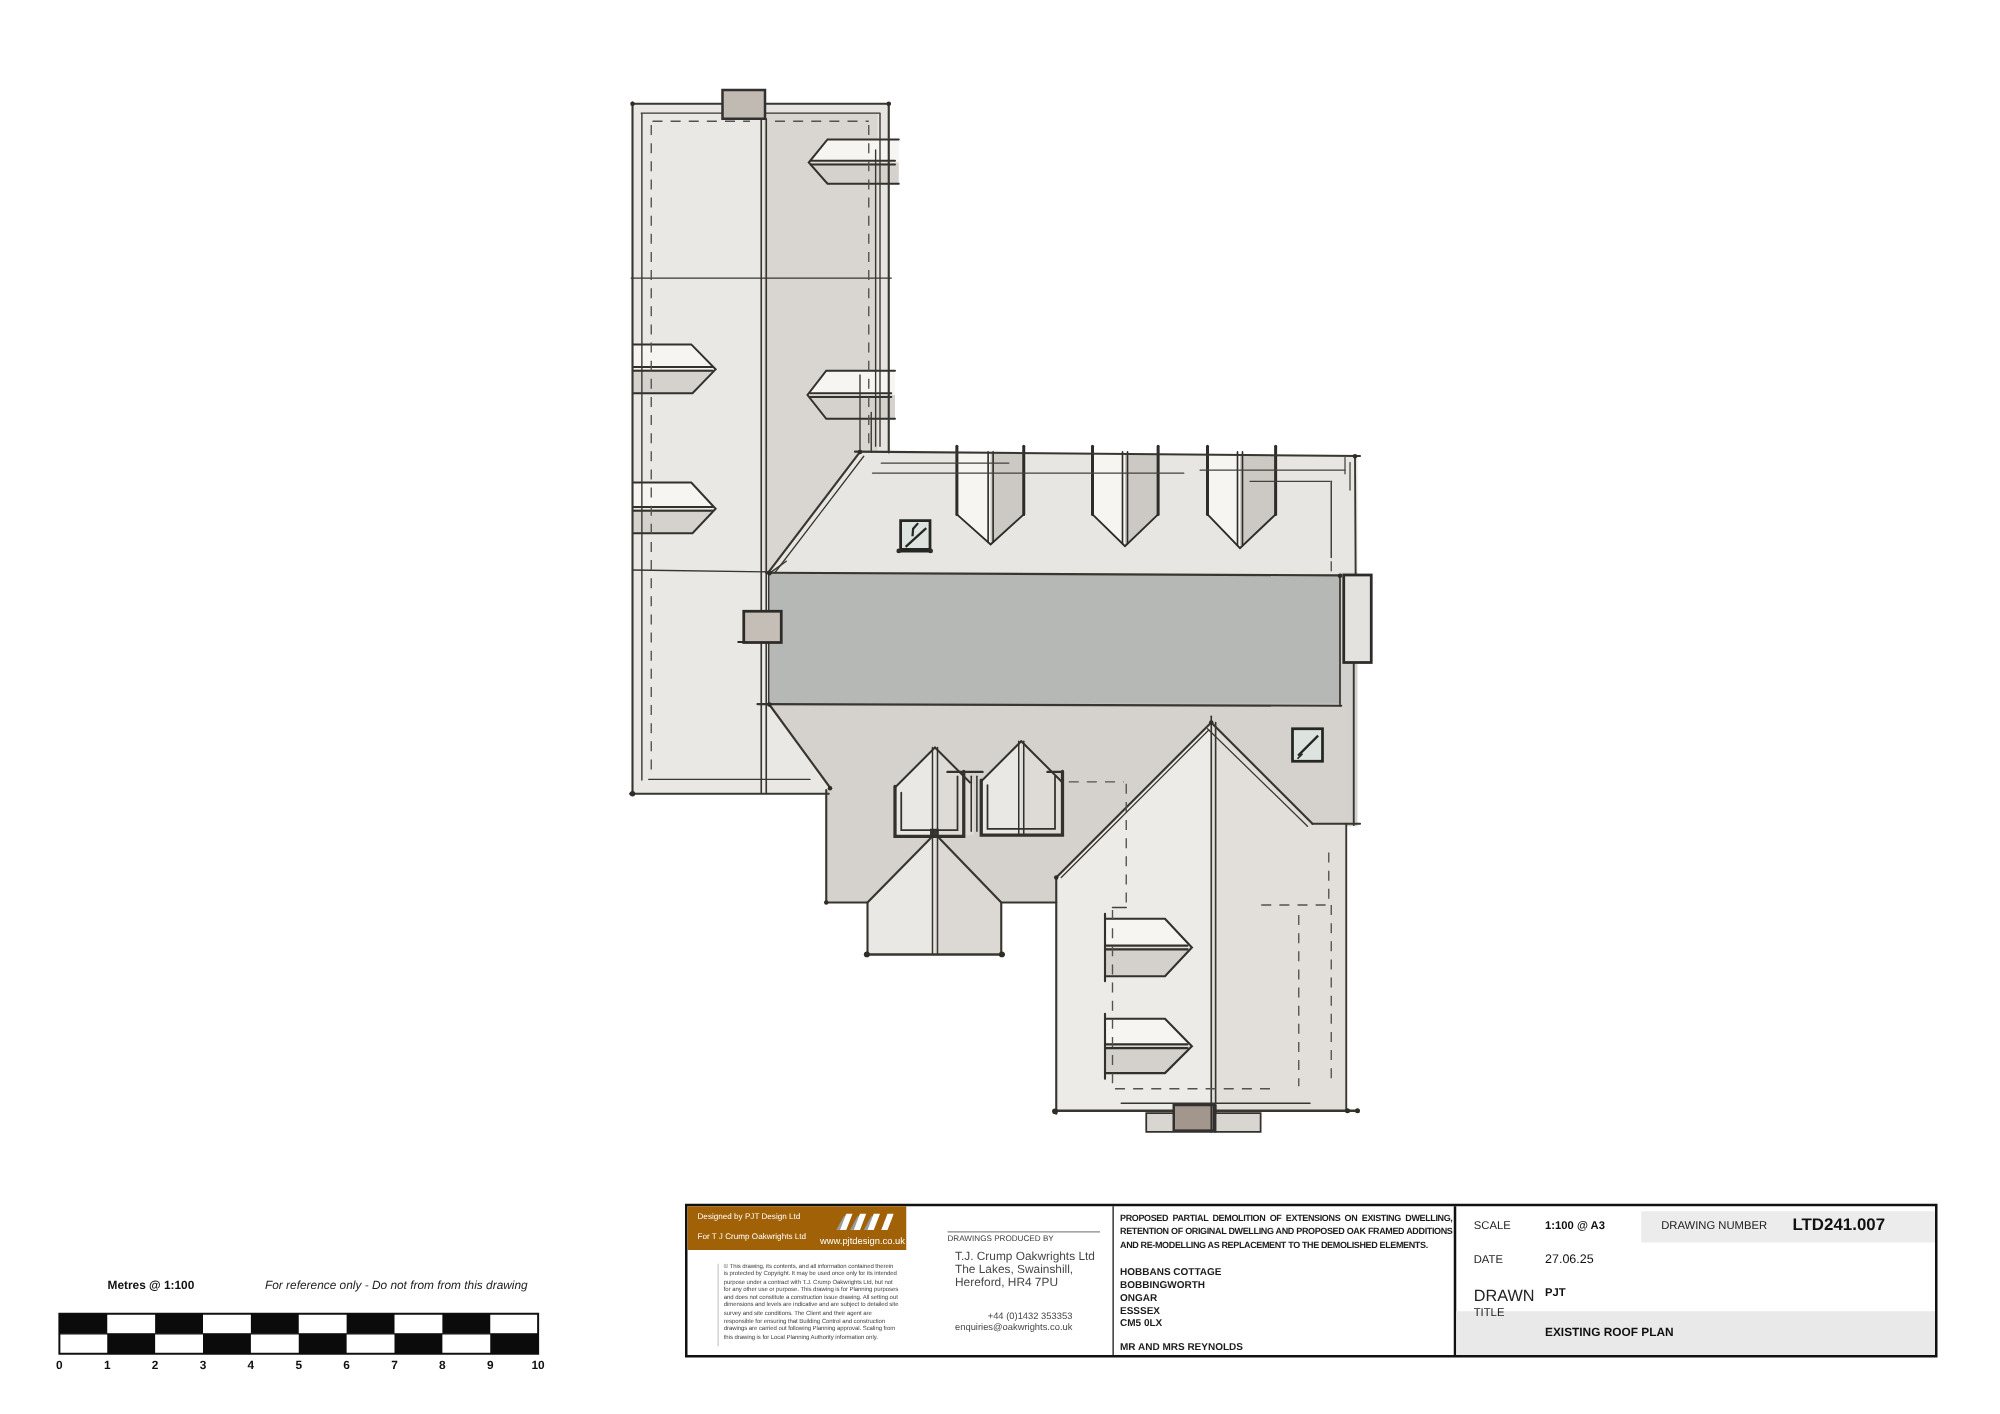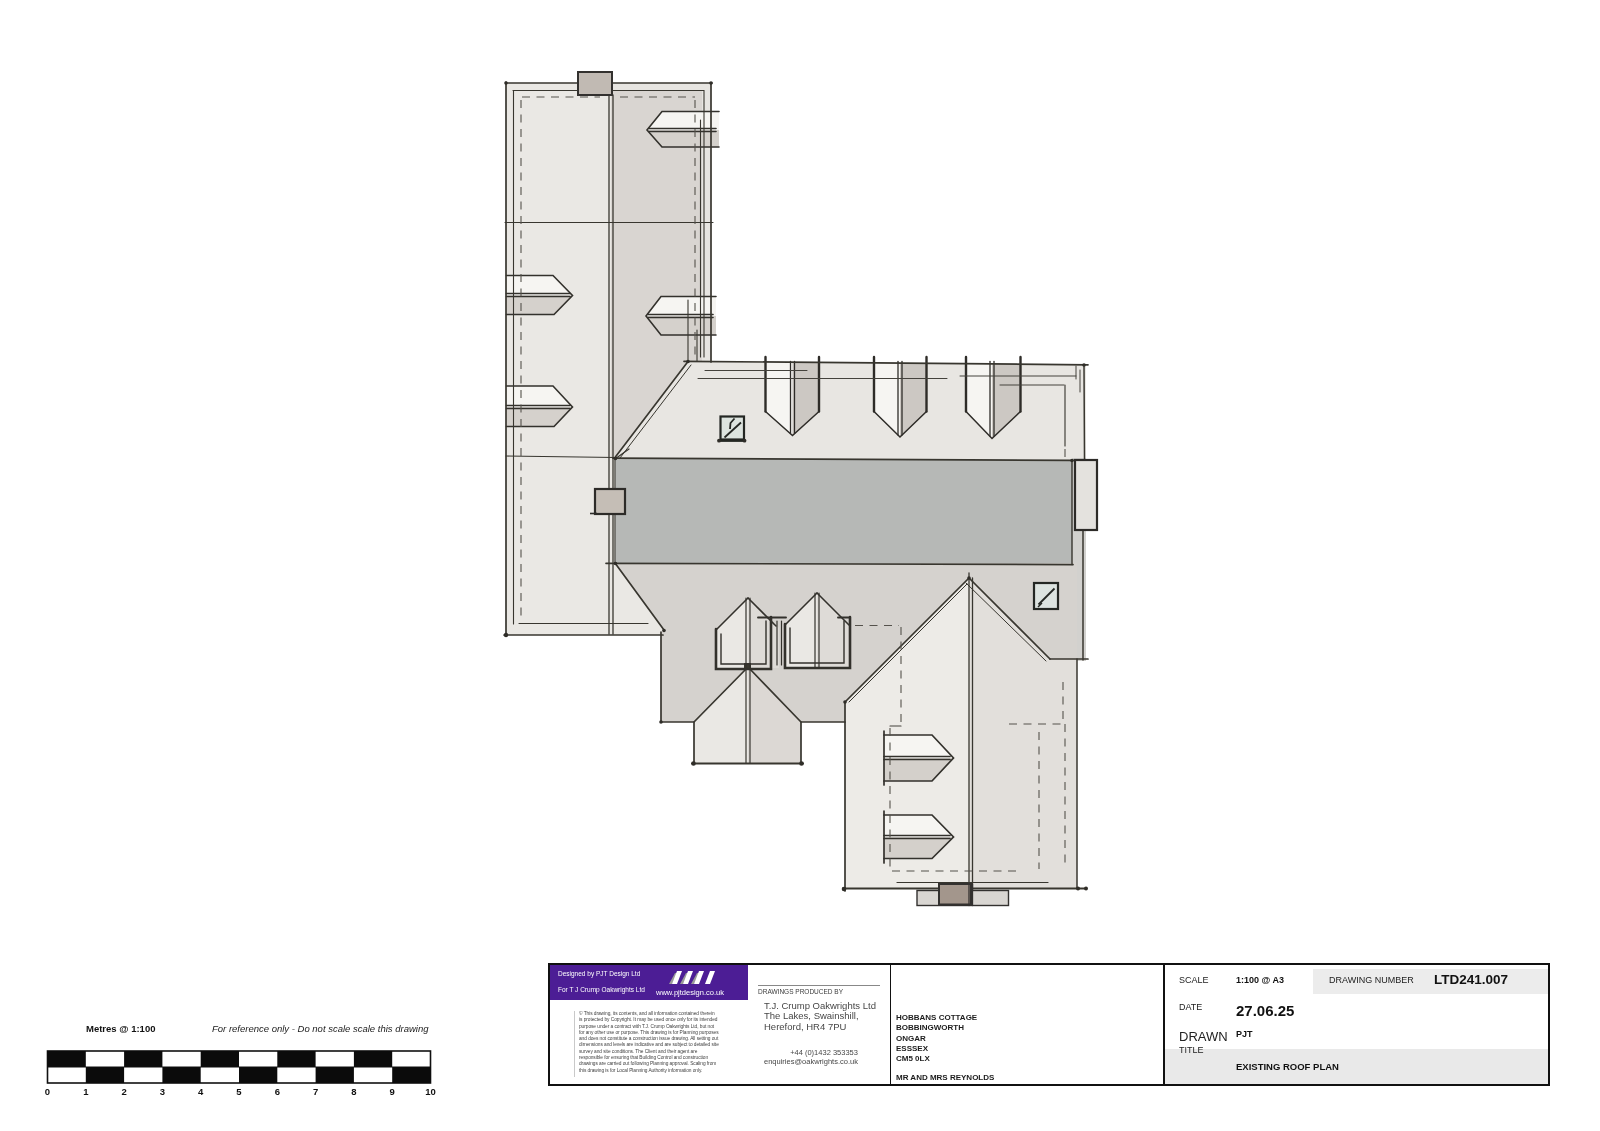--- a/index.html
+++ b/index.html
@@ -266,21 +266,21 @@
     <circle cx="719" cy="440.7" r="1.9"></circle>
     <circle cx="744.5" cy="440.7" r="1.9"></circle>
     <circle cx="969" cy="578" r="1.8"></circle>
     <circle cx="661" cy="722" r="1.8"></circle>
     <circle cx="664" cy="630.5" r="1.8"></circle>
   </g>
 </svg>
 
 <div class="abs" id="tblock" style="left:548px;top:963px;width:998px;height:119px;border:2px solid #111;background:#fff;">
 
-  <div class="abs" style="left:0;top:0;width:198px;height:35px;background:#4c1d95;color:#fff;">
+  <div class="abs" style="left:0;top:0;width:175px;height:35px;background:#a16207;color:#fff;">
     <div class="abs" style="left:8px;top:5px;font-size:6.5px;">Designed by PJT Design Ltd</div>
     <div class="abs" style="left:8px;top:21px;font-size:6.5px;">For T J Crump Oakwrights Ltd</div>
     <svg class="abs" style="left:119px;top:5px;" width="46" height="15" viewBox="0 0 46 15">
       <g fill="#9a9a9a">
         <polygon points="0,14 6,3 9,3 3,14"></polygon>
         <polygon points="11,14 17,3 20,3 14,14"></polygon>
         <polygon points="22,14 28,3 31,3 25,14"></polygon>
       </g>
       <g fill="#ffffff">
         <polygon points="3,14 8,1 13,1 8,14"></polygon>
@@ -311,41 +311,44 @@
   <div class="abs" style="left:214px;top:36px;font-size:9.5px;line-height:10.3px;color:#474747;">
     T.J. Crump Oakwrights Ltd<br>The Lakes, Swainshill,<br>Hereford, HR4 7PU
   </div>
   <div class="abs" style="left:214px;top:84px;font-size:7.5px;line-height:8.5px;color:#474747;text-align:right;">
     +44 (0)1432 353353<br>enquiries@oakwrights.co.uk
   </div>
 
   <div class="abs" style="left:340px;top:0;width:1px;height:119px;background:#111;"></div>
   <div class="abs" style="left:613px;top:0;width:2px;height:119px;background:#111;"></div>
 
+  <div class="abs" style="left:346px;top:5px;width:266px;font-size:7.2px;letter-spacing:-0.28px;line-height:10.4px;font-weight:bold;color:#1c1c1c;text-align:justify;">
+    PROPOSED PARTIAL DEMOLITION OF EXTENSIONS ON EXISTING DWELLING, RETENTION OF ORIGINAL DWELLING AND PROPOSED OAK FRAMED ADDITIONS AND RE-MODELLING AS REPLACEMENT TO THE DEMOLISHED ELEMENTS.
+  </div>
   <div class="abs" style="left:346px;top:48px;font-size:8px;line-height:10.3px;font-weight:bold;color:#1c1c1c;">
     HOBBANS COTTAGE<br>BOBBINGWORTH<br>ONGAR<br>ESSSEX<br>CM5 0LX
   </div>
   <div class="abs" style="left:346px;top:108px;font-size:8px;font-weight:bold;color:#1c1c1c;">MR AND MRS REYNOLDS</div>
 
   <div class="abs" style="left:763px;top:4px;width:235px;height:25px;background:#ececec;"></div>
   <div class="abs" style="left:615px;top:84px;width:383px;height:35px;background:#e9e9e9;"></div>
   <div class="abs" style="left:629px;top:10px;font-size:9px;color:#222;">SCALE</div>
   <div class="abs" style="left:686px;top:10px;font-size:9px;font-weight:bold;color:#111;text-align:right;">1:100 @ A3</div>
   <div class="abs" style="left:629px;top:37px;font-size:9px;color:#222;">DATE</div>
-  <div class="abs" style="left:686px;top:37px;font-size:15px;font-weight:bold;color:#111;">27.06.25</div>
+  <div class="abs" style="left:686px;top:37px;font-size:10px;font-weight:normal;color:#111;">27.06.25</div>
   <div class="abs" style="left:629px;top:64px;font-size:13px;color:#222;">DRAWN</div>
   <div class="abs" style="left:686px;top:64px;font-size:9px;font-weight:bold;color:#111;">PJT</div>
   <div class="abs" style="left:629px;top:80px;font-size:9px;color:#222;">TITLE</div>
   <div class="abs" style="left:686px;top:96px;font-size:9.5px;font-weight:bold;color:#111;text-align:center;">EXISTING ROOF PLAN</div>
   <div class="abs" style="left:779px;top:10px;font-size:9px;color:#222;">DRAWING NUMBER</div>
   <div class="abs" style="left:884px;top:7px;font-size:13.5px;font-weight:bold;color:#111;">LTD241.007</div>
 </div>
 
 <div class="abs" style="left:41px;top:1023px;font-size:9.5px;font-weight:bold;color:#111;padding-left:45px;">Metres @ 1:100</div>
-<div class="abs" style="left:212px;top:1023px;font-size:9.5px;font-style:italic;color:#222;">For reference only - Do not scale scale this drawing</div>
+<div class="abs" style="left:212px;top:1023px;font-size:9.5px;font-style:italic;color:#222;">For reference only - Do not from from this drawing</div>
 <svg class="abs" style="left:40px;top:1044px;" width="410" height="60" viewBox="0 0 410 60">
   <g>
     <rect x="7.5" y="7" width="383" height="32" fill="#ffffff" stroke="#111" stroke-width="1.6"></rect>
     <g fill="#0b0b0b">
       <rect x="7.5" y="7" width="38.3" height="16"></rect>
       <rect x="84.1" y="7" width="38.3" height="16"></rect>
       <rect x="160.7" y="7" width="38.3" height="16"></rect>
       <rect x="237.3" y="7" width="38.3" height="16"></rect>
       <rect x="313.9" y="7" width="38.3" height="16"></rect>
       <rect x="45.8" y="23" width="38.3" height="16"></rect>

